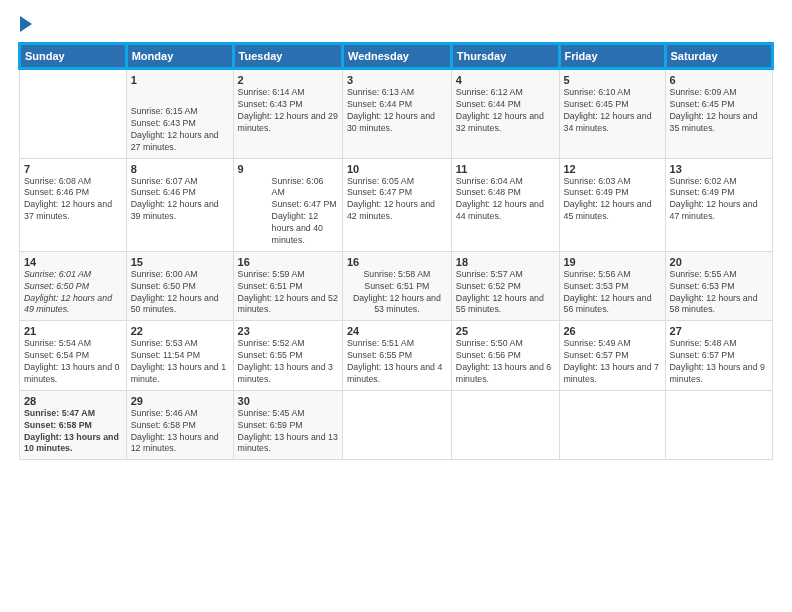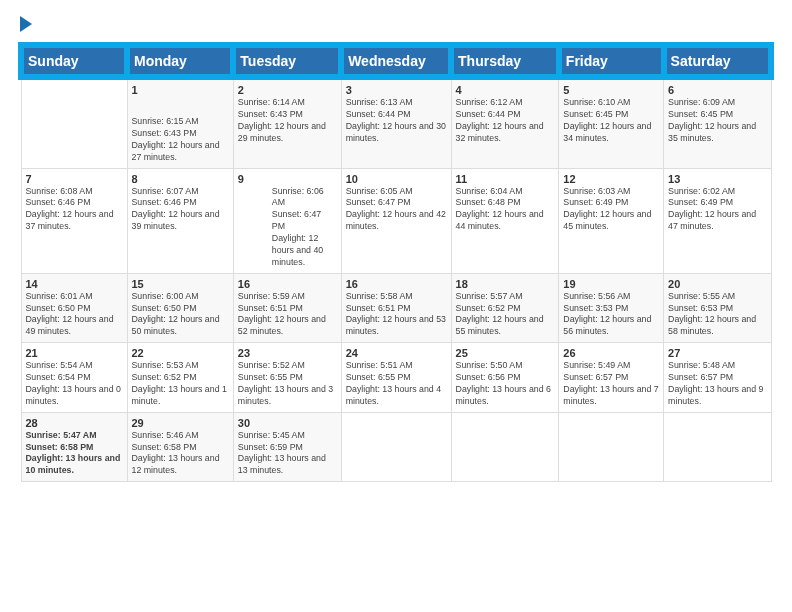--- a/index.html
+++ b/index.html
@@ -58,23 +58,23 @@
     table {
       width: 100%;
       border-collapse: collapse;
       font-size: 9.5px;
     }
     thead tr th {
       background: #2a6faf;
       color: #fff;
       padding: 5px 4px;
       text-align: left;
-      font-size: 14px;
+      font-size: 11px;
       font-weight: bold;
-      border: 6px solid #0ea5e9;
+      border: 3px solid #0ea5e9;
     }
     tbody tr td {
       border: 1px solid #ddd;
       vertical-align: top;
       padding: 4px 4px;
       color: #333;
       width: 113px;
     }
     tbody tr:nth-child(odd) td {
       background: #f8f8f8;
@@ -207,39 +207,39 @@
           <td>
             <span class="day-num">13</span>
             <div class="day-detail" style="white-space: pre-line;">Sunrise: 6:02 AM
 Sunset: 6:49 PM
 Daylight: 12 hours and 47 minutes.</div>
           </td>
         </tr>
         <tr>
           <td>
             <span class="day-num">14</span>
-            <div class="day-detail" style="white-space: pre-line;">Sunrise: 6:01 AM
+            <div class="day-detail" style="white-space: pre-line; font-style: italic;">Sunrise: 6:01 AM
 Sunset: 6:50 PM
 Daylight: 12 hours and 49 minutes.</div>
           </td>
           <td>
             <span class="day-num">15</span>
             <div class="day-detail" style="white-space: pre-line;">Sunrise: 6:00 AM
 Sunset: 6:50 PM
 Daylight: 12 hours and 50 minutes.</div>
           </td>
           <td>
             <span class="day-num">16</span>
             <div class="day-detail" style="white-space: pre-line;">Sunrise: 5:59 AM
 Sunset: 6:51 PM
 Daylight: 12 hours and 52 minutes.</div>
           </td>
           <td>
             <span class="day-num">16</span>
-            <div class="day-detail" style="white-space: pre-line;">Sunrise: 5:58 AM
+            <div class="day-detail" style="white-space: pre-line; text-align: center;">Sunrise: 5:58 AM
 Sunset: 6:51 PM
 Daylight: 12 hours and 53 minutes.</div>
           </td>
           <td>
             <span class="day-num">18</span>
             <div class="day-detail" style="white-space: pre-line;">Sunrise: 5:57 AM
 Sunset: 6:52 PM
 Daylight: 12 hours and 55 minutes.</div>
           </td>
           <td>
@@ -258,21 +258,21 @@
         <tr>
           <td>
             <span class="day-num">21</span>
             <div class="day-detail" style="white-space: pre-line;">Sunrise: 5:54 AM
 Sunset: 6:54 PM
 Daylight: 13 hours and 0 minutes.</div>
           </td>
           <td>
             <span class="day-num">22</span>
             <div class="day-detail" style="white-space: pre-line;">Sunrise: 5:53 AM
-Sunset: 6:52 PM
+Sunset: 11:54 PM
 Daylight: 13 hours and 1 minute.</div>
           </td>
           <td>
             <span class="day-num">23</span>
             <div class="day-detail" style="white-space: pre-line;">Sunrise: 5:52 AM
 Sunset: 6:55 PM
 Daylight: 13 hours and 3 minutes.</div>
           </td>
           <td>
             <span class="day-num">24</span>

